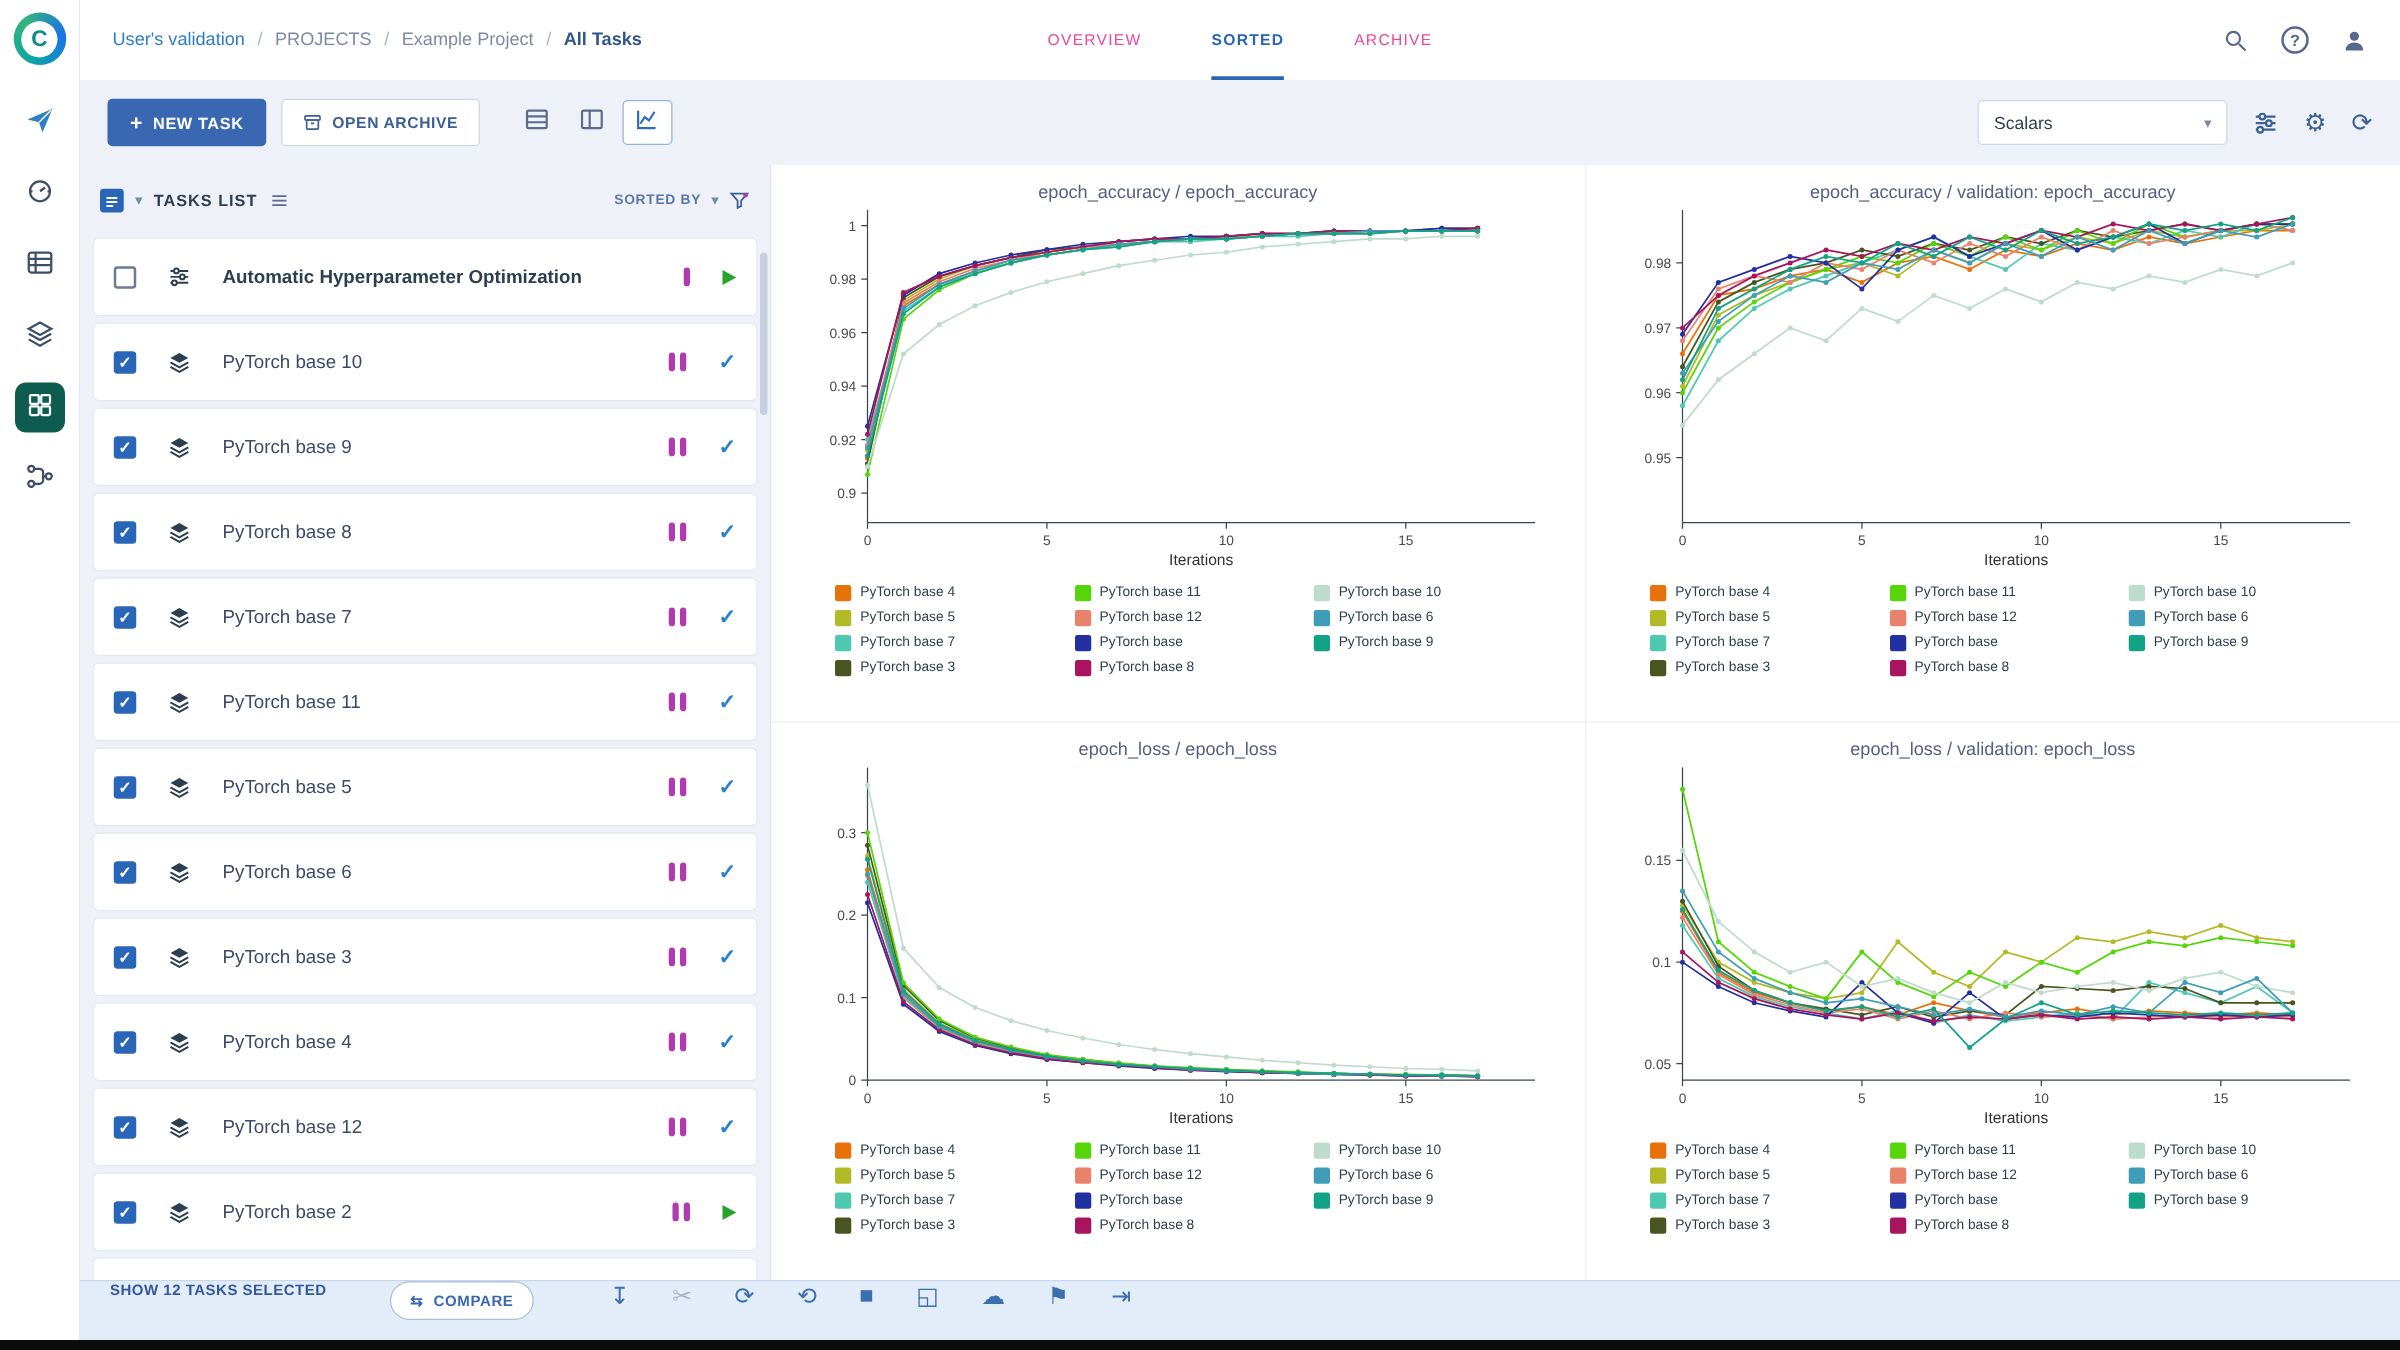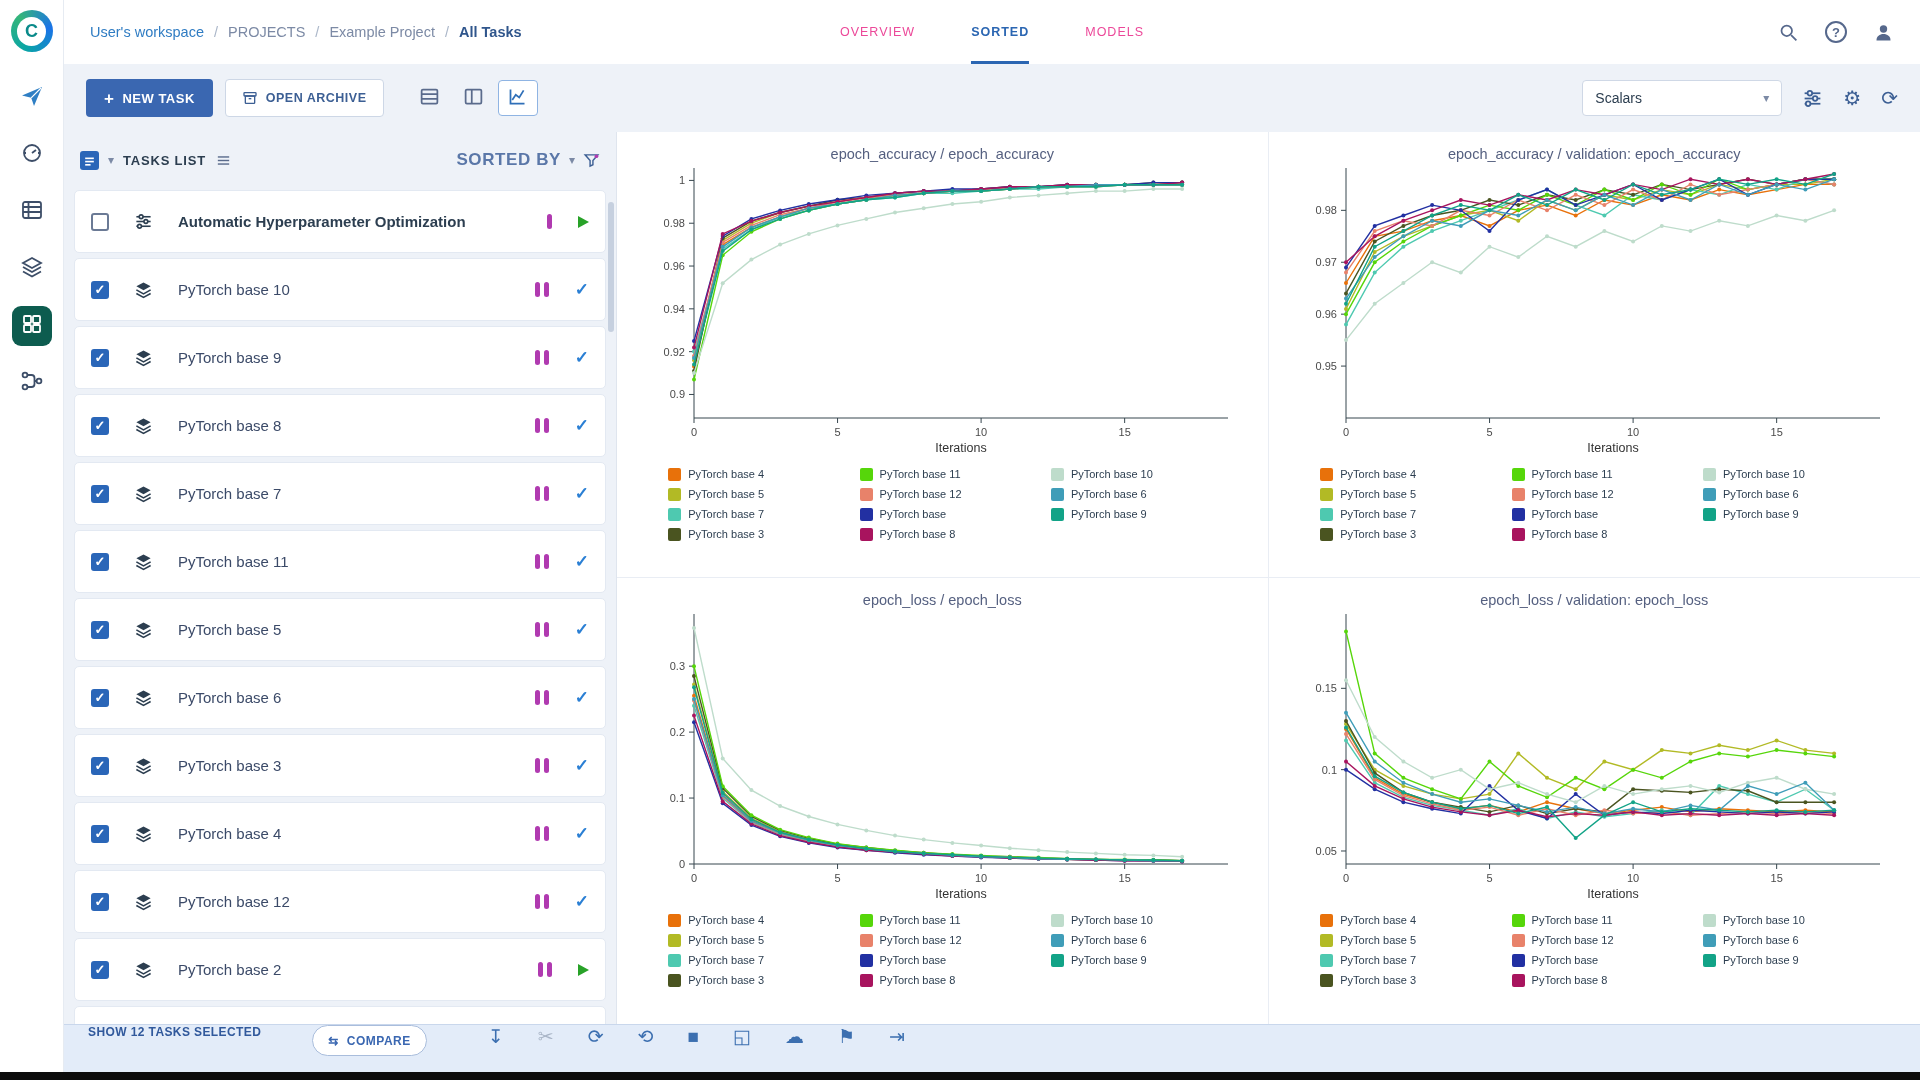--- a/index.html
+++ b/index.html
@@ -78,21 +78,21 @@
     border-right:1px solid #dfe5ee; position:relative; min-height:0; }
   .panel-header { height:56px; display:flex; align-items:center; gap:9px;
     padding:0 16px; flex:none; }
   .select-all { width:19px; height:19px; background:#2a66b8; border-radius:3px;
     display:flex; align-items:center; justify-content:center; cursor:pointer; }
   .select-all svg { width:13px; height:13px; }
   .panel-title { font-size:13px; font-weight:700; letter-spacing:.8px; color:#2c3e50; }
   .panel-header .mini { display:flex; cursor:pointer; }
   .panel-header .mini svg { width:17px; height:17px; }
   .ph-right { margin-left:auto; display:flex; align-items:center; gap:8px; }
-  .sorted-by { font-size:17px; font-weight:700; letter-spacing:.6px; color:#5a77a8;
+  .sorted-by { font-size:11px; font-weight:700; letter-spacing:.6px; color:#5a77a8;
     cursor:pointer; }
   .rows { flex:1; overflow:hidden; padding:2px 10px 0 10px; }
   .task-row { height:63px; background:#fff; border:1px solid #e3e9f2; border-radius:5px;
     margin-bottom:5px; display:flex; align-items:center; padding:0 16px; gap:25px;
     cursor:pointer; }
   .cb { width:18px; height:18px; border:2px solid #6b7a95; border-radius:3px;
     background:#fff; flex:none; display:flex; align-items:center; justify-content:center;
     color:#fff; font-size:13px; font-weight:700; cursor:pointer; }
   .cb.on { background:#2a66b8; border-color:#2a66b8; }
   .ticon { display:flex; flex:none; }
@@ -191,32 +191,32 @@
               <path d="M7.4 6h4.1a3 3 0 0 1 3 3M7.4 18h4.1a3 3 0 0 0 3-3M14.5 9v6M14.5 12h2"></path>
             </svg></span>
         </div>
       </div>
   </nav>
 
   <div class="main">
 
     <header class="topbar">
       <div class="breadcrumb" id="breadcrumb">
-          <span class="bc-link">User's workspace</span>
+          <span class="bc-link">User's validation</span>
           <span class="sep">/</span>
           <span class="bc-muted">PROJECTS</span>
           <span class="sep">/</span>
           <span class="bc-muted">Example Project</span>
           <span class="sep">/</span>
           <span class="bc-current">All Tasks</span>
         </div>
       <div class="tabs" id="tabs">
           <div class="tab ">OVERVIEW</div>
           <div class="tab active">SORTED</div>
-          <div class="tab ">MODELS</div>
+          <div class="tab ">ARCHIVE</div>
         </div>
       <div class="top-icons">
         <span class="tool-ic">
           <svg viewBox="0 0 24 24" fill="none" stroke="#56688c" stroke-width="2">
               <circle cx="10" cy="10" r="6"></circle>
               <line x1="15" y1="15" x2="21" y2="21"></line>
             </svg>
         </span>
         <span class="help-badge">?</span>
         <span class="tool-ic">

